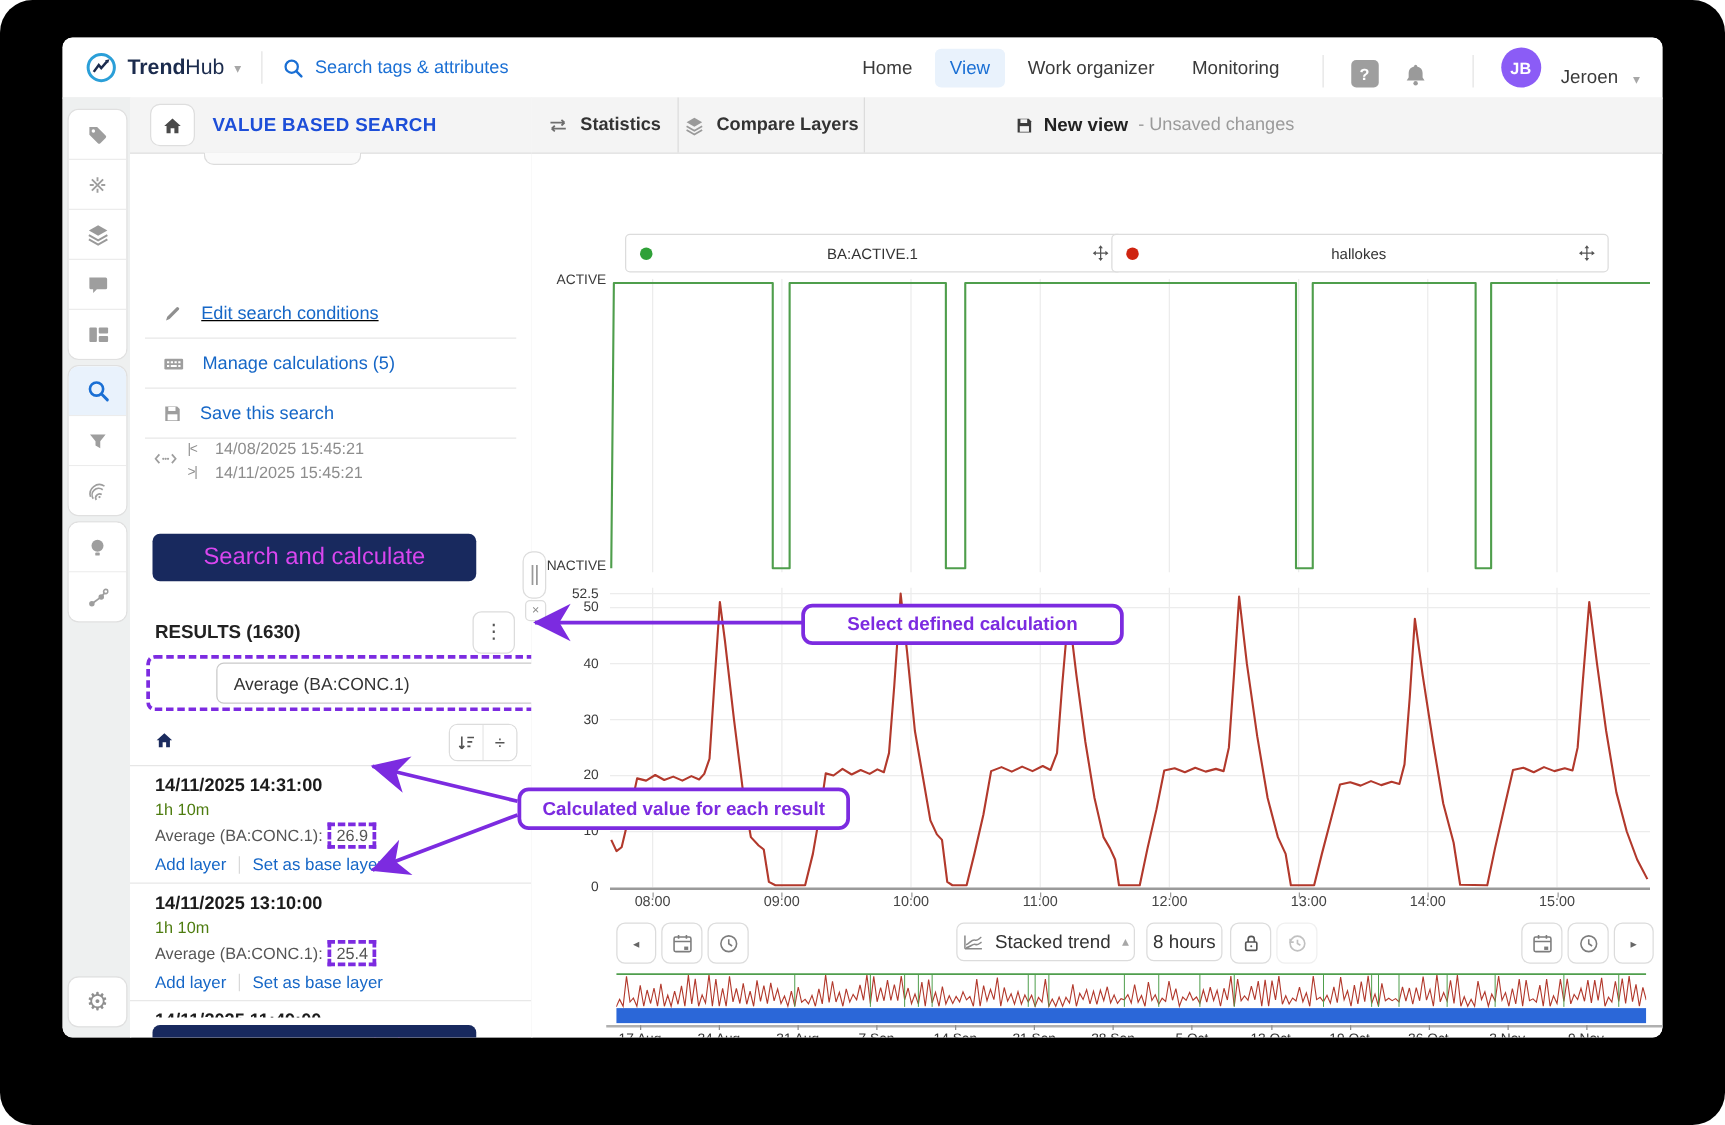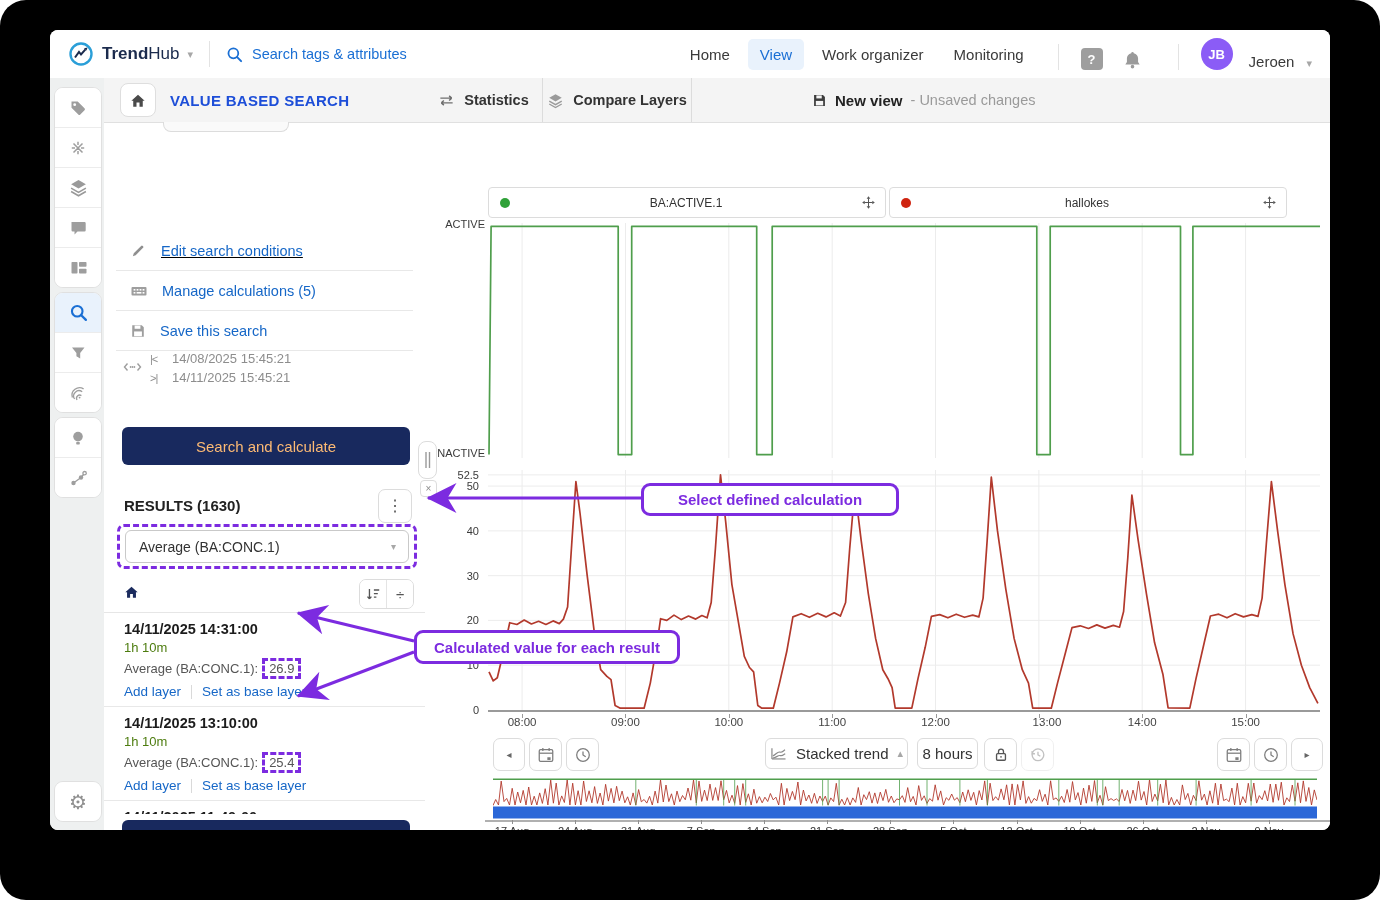--- a/index.html
+++ b/index.html
@@ -33,25 +33,25 @@
   .panel-head{position:absolute;left:0;top:0;width:321px;height:44px;background:#f4f4f4;border-bottom:1px solid #e0e0e0;display:flex;align-items:center;}
   .home-btn{width:34px;height:32px;background:#fff;border:1px solid #dedede;border-radius:8px;margin-left:16px;display:flex;align-items:center;justify-content:center;cursor:pointer;}
   .panel-title{font-size:15px;font-weight:700;color:#1d4ed8;letter-spacing:.3px;margin-left:14px;}
   .cutbtn{position:absolute;left:59px;top:44px;width:124px;height:9px;border:1px solid #dcdcdc;border-top:none;border-radius:0 0 8px 8px;background:#fafafa;}
   .pitem{position:absolute;left:12px;width:297px;height:40px;border-bottom:1px solid #e8e8e8;display:flex;align-items:center;gap:14px;padding-left:14px;box-sizing:border-box;cursor:pointer;}
   .pitem .lbl{font-size:14.5px;color:#2f2f2f;}
   .pitem .lbl.link{color:#1667c7;}
   .rangeblk{position:absolute;left:26px;top:273px;width:290px;font-size:13px;color:#8d8d8d;}
   .rangerow{display:flex;align-items:center;gap:8px;margin-bottom:4px;}
   .rmark{font-size:11px;letter-spacing:-1px;color:#8d8d8d;width:14px;}
-  .navy-btn{position:absolute;left:18px;width:288px;height:38px;background:#18295e;color:#fdba74;font-size:15px;border:none;border-radius:6px;cursor:pointer;display:flex;align-items:center;justify-content:center;font-family:inherit;}
+  .navy-btn{position:absolute;left:18px;width:259px;height:38px;background:#18295e;color:#d946ef;font-size:19px;border:none;border-radius:6px;cursor:pointer;display:flex;align-items:center;justify-content:center;font-family:inherit;}
   .results-title{position:absolute;left:20px;top:419px;font-size:15px;font-weight:700;color:#222;}
   .sq-btn{background:#fff;border:1px solid #dcdcdc;border-radius:7px;display:flex;align-items:center;justify-content:center;cursor:pointer;}
   .kebab{font-size:16px;color:#555;line-height:1;}
-  .dash-wrap{position:absolute;left:13px;top:446px;width:294px;height:39px;border:3px dashed #7c2be0;border-radius:7px;display:flex;align-items:center;justify-content:center;}
+  .dash-wrap{position:absolute;left:13px;top:446px;width:294px;height:39px;border:3px dashed #7c2be0;border-radius:7px;display:flex;align-items:center;justify-content:center;padding-left:48px;}
   .dropdown{width:282px;height:31px;background:#fff;border:1px solid #c9c9c9;border-radius:6px;display:flex;align-items:center;cursor:pointer;}
   .dropdown .val{font-size:14px;color:#333;margin-left:13px;flex:1;}
   .dropdown .chev{margin-right:12px;font-size:10px;}
   .list-toolbar{position:absolute;left:0;top:498px;width:321px;height:36px;border-bottom:1px solid #e6e6e6;}
   .results-list{position:absolute;left:0;top:535px;width:321px;height:201px;overflow:hidden;}
   .entry{padding:8px 20px 7px 20px;border-bottom:1px solid #e8e8e8;}
   .entry .ts{font-size:14.5px;font-weight:700;color:#1c1c1c;}
   .entry .dur{font-size:13px;color:#4d7c0f;margin-top:3px;}
   .entry .calcline{font-size:13px;color:#555;margin-top:3px;display:flex;align-items:center;}
   .vbox{border:3px dashed #7c2be0;padding:0 4px;margin-left:4px;color:#555;}
@@ -386,21 +386,21 @@
                 <rect x="5.2" y="2.9" width="6.5" height="3.6" fill="#f4f4f4"></rect>
                 <rect x="4.6" y="9.5" width="8.8" height="5.4" fill="#f4f4f4"></rect>
               </svg>
             </span>
         <span class="t">New view</span>
         <span class="s">- Unsaved changes</span>
       </div>
 
     </div>
 
-    <div class="legend-pill" style="left:63px;width:396px;">
+    <div class="legend-pill" style="left:75px;width:396px;">
       <span class="dot" id="dot0" style="background: rgb(47, 161, 56);"></span>
       <span class="name">BA:ACTIVE.1</span>
       <span class="icon" style="margin-right:10px;">
             <svg width="13" height="13" viewBox="0 0 14 14">
               <path d="M7 0.2 L9 2.9 H5 Z M7 13.8 L5 11.1 H9 Z M0.2 7 L2.9 5 V9 Z M13.8 7 L11.1 9 V5 Z" fill="#555"></path>
               <path d="M7 2.5 V11.5 M2.5 7 H11.5" stroke="#555" stroke-width="1.1"></path>
             </svg>
           </span>
     </div>
     <div class="legend-pill" style="left:464px;width:396px;">

